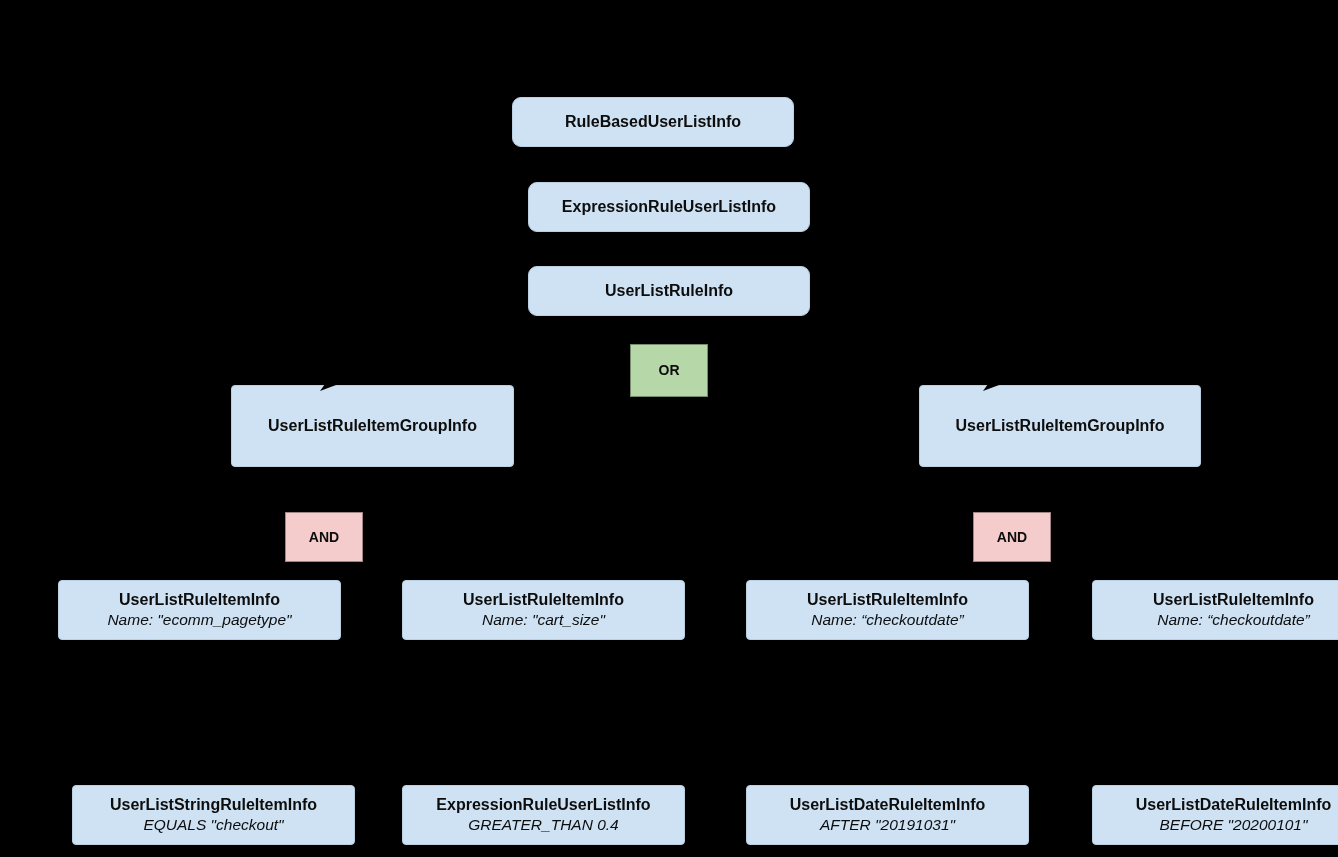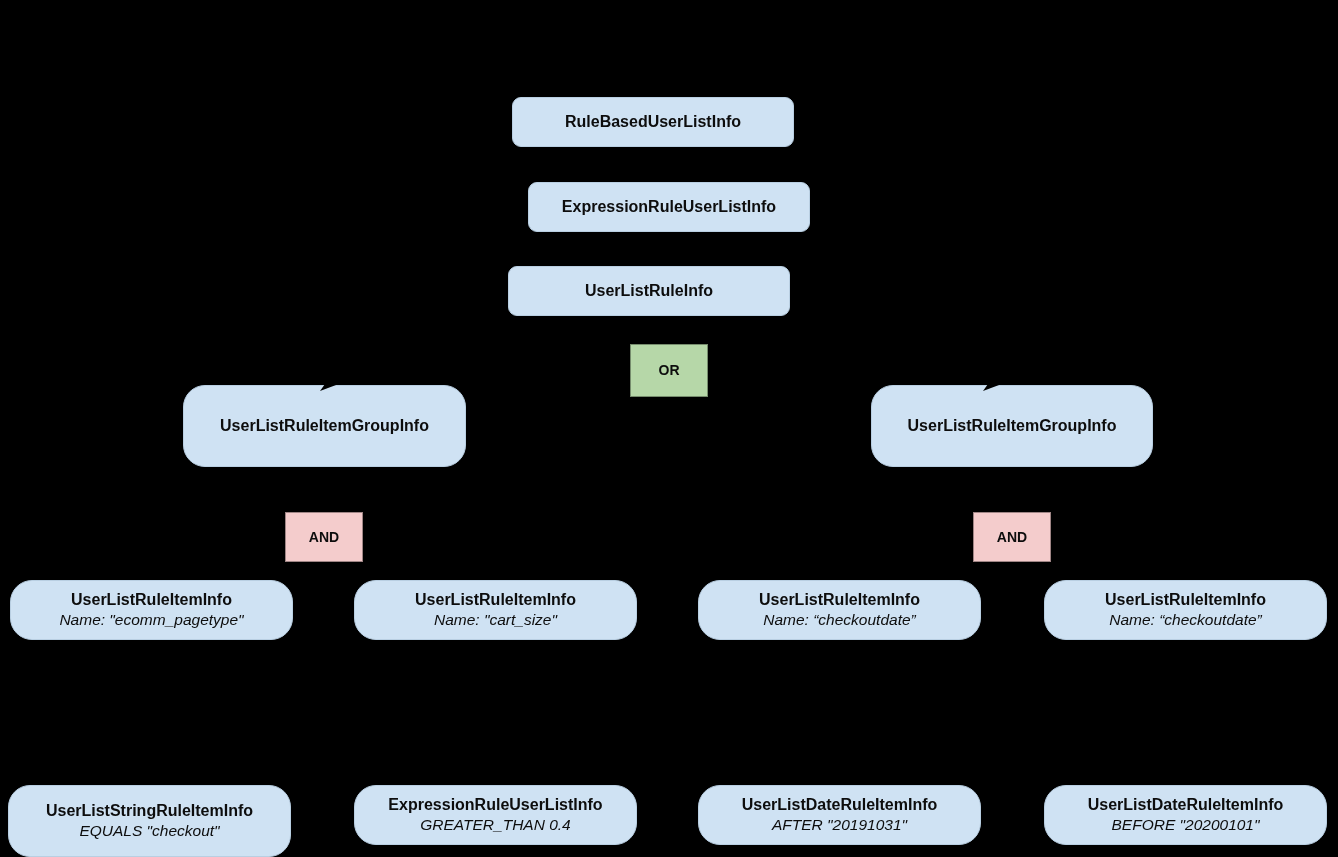--- a/index.html
+++ b/index.html
@@ -26,46 +26,46 @@
     border: 1px solid var(--node-border);
     color: var(--text);
     display: flex;
     flex-direction: column;
     align-items: center;
     justify-content: center;
     text-align: center;
     line-height: 1.3;
   }
   .round   { border-radius: 9px; }
-  .rounder { border-radius: 22px; }
+  .rounder { border-radius: 4px; margin-left: 48px; }
   .title   { font-weight: bold; font-size: 16px; }
   .desc    { font-style: italic; font-size: 15.5px; padding: 0 14px; }
   .operator {
     border: 1px solid rgba(0,0,0,0.35);
     border-radius: 0;
   }
   .op-or  { background: var(--or-fill); }
   .op-and { background: var(--and-fill); }
   .operator .title { font-size: 14px; }
 
   
   #n-userlist      { left: 528px;  top: 13px;  width: 282px; height: 50px; }
   #n-rulebased     { left: 512px;  top: 97px;  width: 282px; height: 50px; }
   #n-expression    { left: 528px;  top: 182px; width: 282px; height: 50px; }
-  #n-userlistrule  { left: 508px;  top: 266px; width: 282px; height: 50px; }
+  #n-userlistrule  { left: 528px;  top: 266px; width: 282px; height: 50px; }
   #n-or            { left: 630px;  top: 344px; width: 78px;  height: 53px; }
   #n-group-left    { left: 183px;  top: 385px; width: 283px; height: 82px; }
   #n-group-right   { left: 871px;  top: 385px; width: 282px; height: 82px; }
   #n-and-left      { left: 285px;  top: 512px; width: 78px;  height: 50px; }
   #n-and-right     { left: 973px;  top: 512px; width: 78px;  height: 50px; }
   #n-item1         { left: 10px;   top: 580px; width: 283px; height: 60px; }
   #n-item2         { left: 354px;  top: 580px; width: 283px; height: 60px; }
   #n-item3         { left: 698px;  top: 580px; width: 283px; height: 60px; }
   #n-item4         { left: 1044px; top: 580px; width: 283px; height: 60px; }
-  #n-leaf1         { left: 8px;   top: 785px; width: 283px; height: 72px; }
+  #n-leaf1         { left: 24px;   top: 785px; width: 283px; height: 60px; }
   #n-leaf2         { left: 354px;  top: 785px; width: 283px; height: 60px; }
   #n-leaf3         { left: 698px;  top: 785px; width: 283px; height: 60px; }
   #n-leaf4         { left: 1044px; top: 785px; width: 283px; height: 60px; }
 
   
   .arrow-notch {
     position: absolute;
     width: 30px;
     height: 18px;
     background: var(--background);

